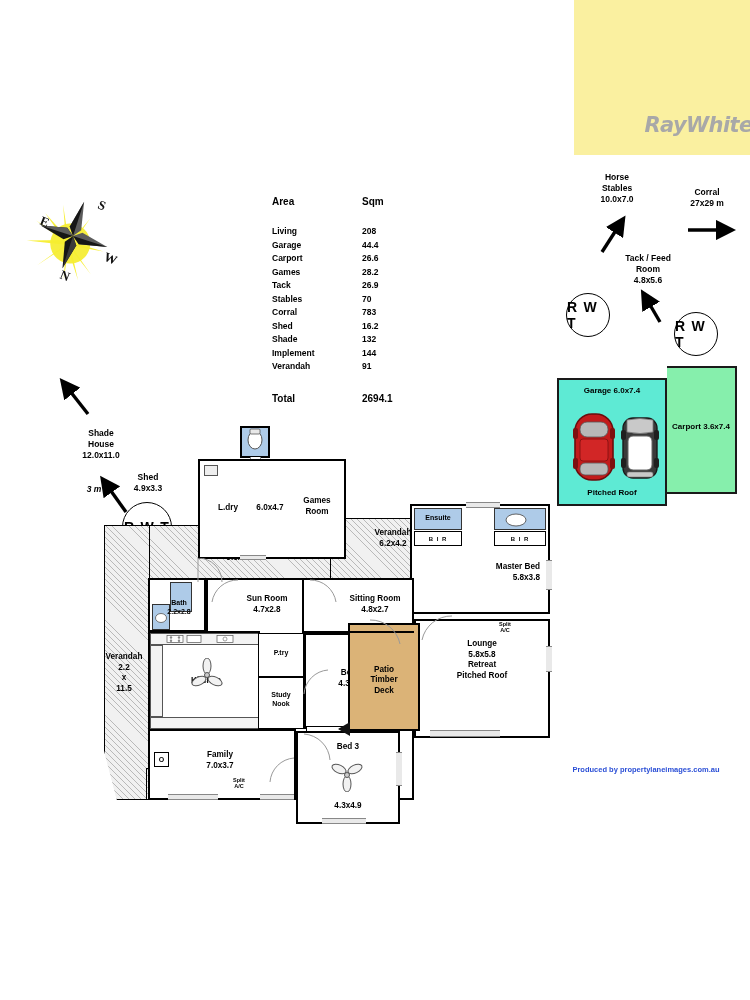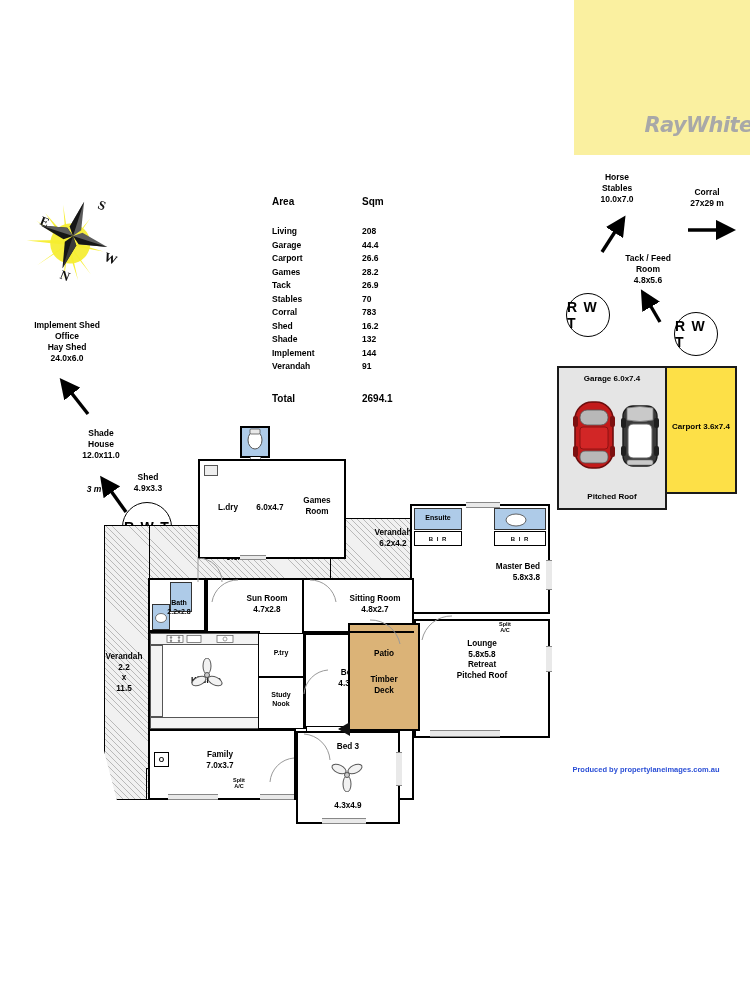--- a/index.html
+++ b/index.html
@@ -66,26 +66,26 @@
     border: 1.6px solid #000;
     border-radius: 50%;
     display: flex; align-items: center; justify-content: center;
     font-size: 14px; font-weight: bold; letter-spacing: 1.3px;
     background: #fff;
   }
 
   
   #garage-wrap { left: 557px; top: 366px; width: 180px; height: 128px; }
   #garage-box {
-    position: absolute; left: 0; top: 0; width: 110px; height: 144px;
-    background: #e5e5e5; border: 2.5px solid #1a1a1a;
+    position: absolute; left: 0; top: 12px; width: 110px; height: 128px;
+    background: #5eead4; border: 2.5px solid #1a1a1a;
   }
   #carport-box {
     position: absolute; left: 110px; top: 0; width: 70px; height: 128px;
-    background: #fde047; border: 2.5px solid #1a1a1a; border-left: none;
+    background: #86efac; border: 2.5px solid #1a1a1a; border-left: none;
   }
   .garage-lbl { position: absolute; left: 0; width: 100%; text-align: center;
     font-size: 8px; font-weight: bold; line-height: 1.3; }
 
   
   .car { position: absolute; }
 
   
   #footer-note { left: 548px; top: 752px; width: 196px; }
   #footer-note .dis { font-size: 7.5px; font-weight: bold; text-align: center;
@@ -240,24 +240,20 @@
           <div class="c1">Verandah</div>
           <div>91</div>
         </div>
       </div>
     <div class="total">
       <div class="c1">Total</div>
       <div>2694.1</div>
     </div>
   </div>
 
-  <div class="abs lbl" style="left:8px; top:320px; width:118px;">Implement Shed
-Office
-Hay Shed
-24.0x6.0</div>
 
   <svg class="abs arrow-svg" style="left:58px; top:378px;" width="40" height="42">
     <defs>
         <marker id="ah1" markerWidth="6" markerHeight="6" refX="3" refY="3" orient="auto">
       <path d="M0,0 L6,3 L0,6 z" fill="#000"></path>
         </marker>
       </defs>
     <line x1="30" y1="36" x2="8" y2="8" stroke="#000" stroke-width="3.4" marker-end="url(#ah1)"></line>
   </svg>
 
@@ -473,21 +469,21 @@
 Nook</div>
 
     <div class="abs" style="left:304px; top:243px; width:96px; height:96px; border:2.2px solid #000; background:#fff;"></div>
     <div class="rm-lbl" style="left:306px; top:278px; width:92px;">Bed 2
 4.3x4.3</div>
     <div class="bir" style="left:306px; top:336px; width:42px; height:13px;">
       <span>B I R</span>
     </div>
 
     <div id="patio" style="left:348px; top:233px; width:72px; height:108px;">
-      <div class="rm-lbl" style="top:24px;">Patio</div>
+      <div class="rm-lbl" style="top:40px;">Patio</div>
       <div class="rm-lbl" style="top:50px;">Timber
 Deck</div>
     </div>
 
     <div class="abs" style="left:148px; top:339px; width:148px; height:71px; border:2.2px solid #000; background:#fff;"></div>
     <div class="rm-lbl" style="left:160px; top:360px; width:120px;">Family
 7.0x3.7</div>
     <div class="oval-o" style="left:154px; top:362px; width:15px; height:15px;">
       <span>O</span>
     </div>

